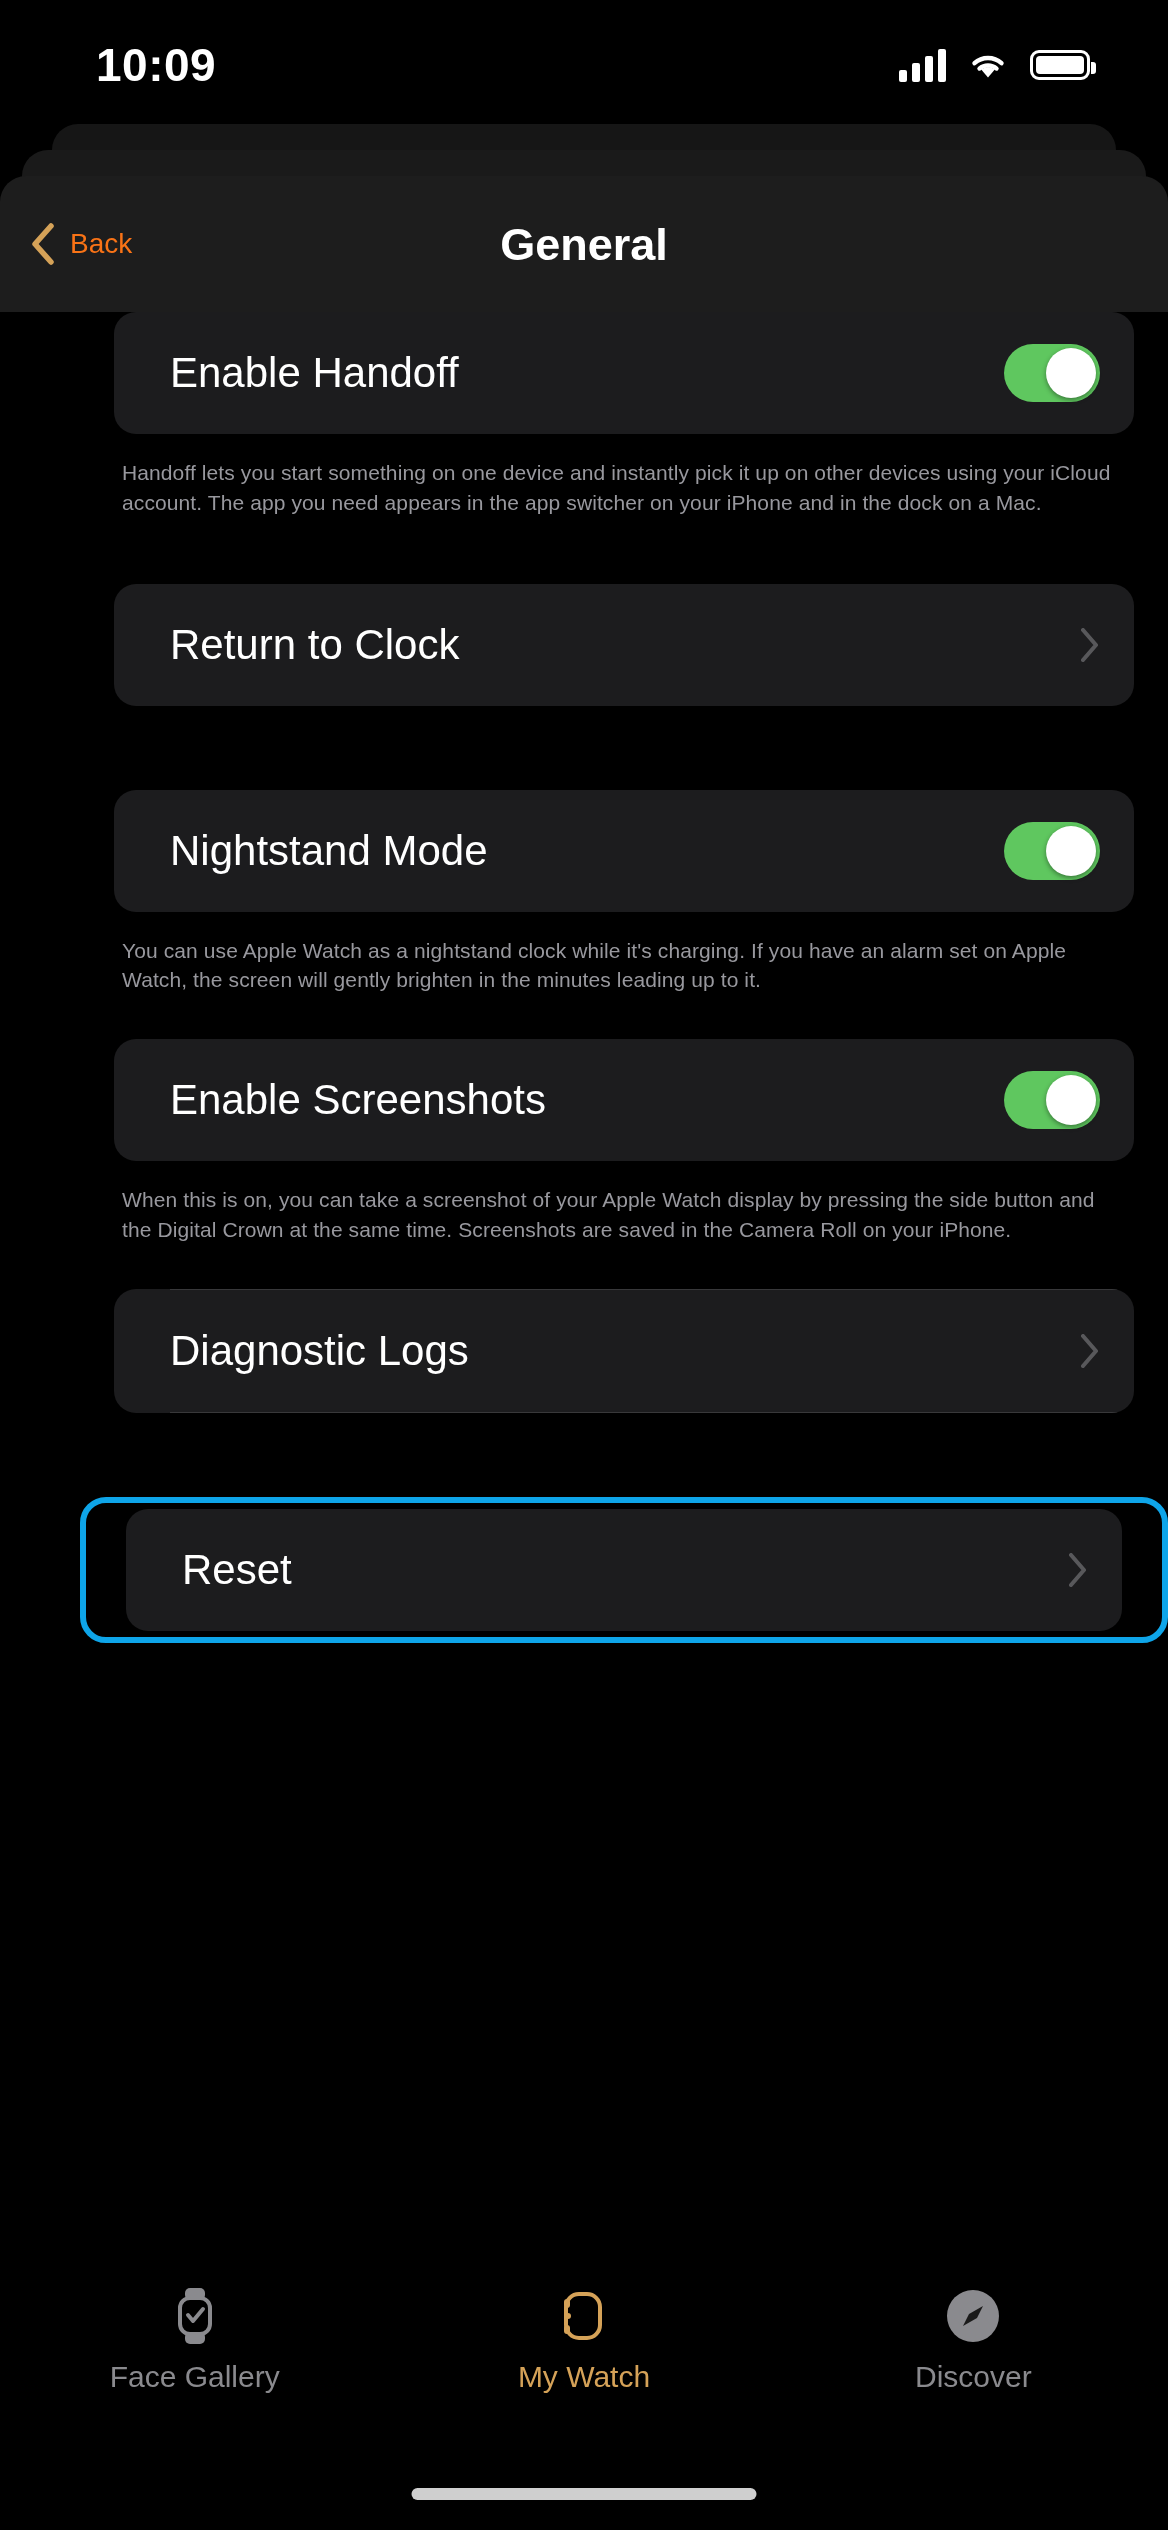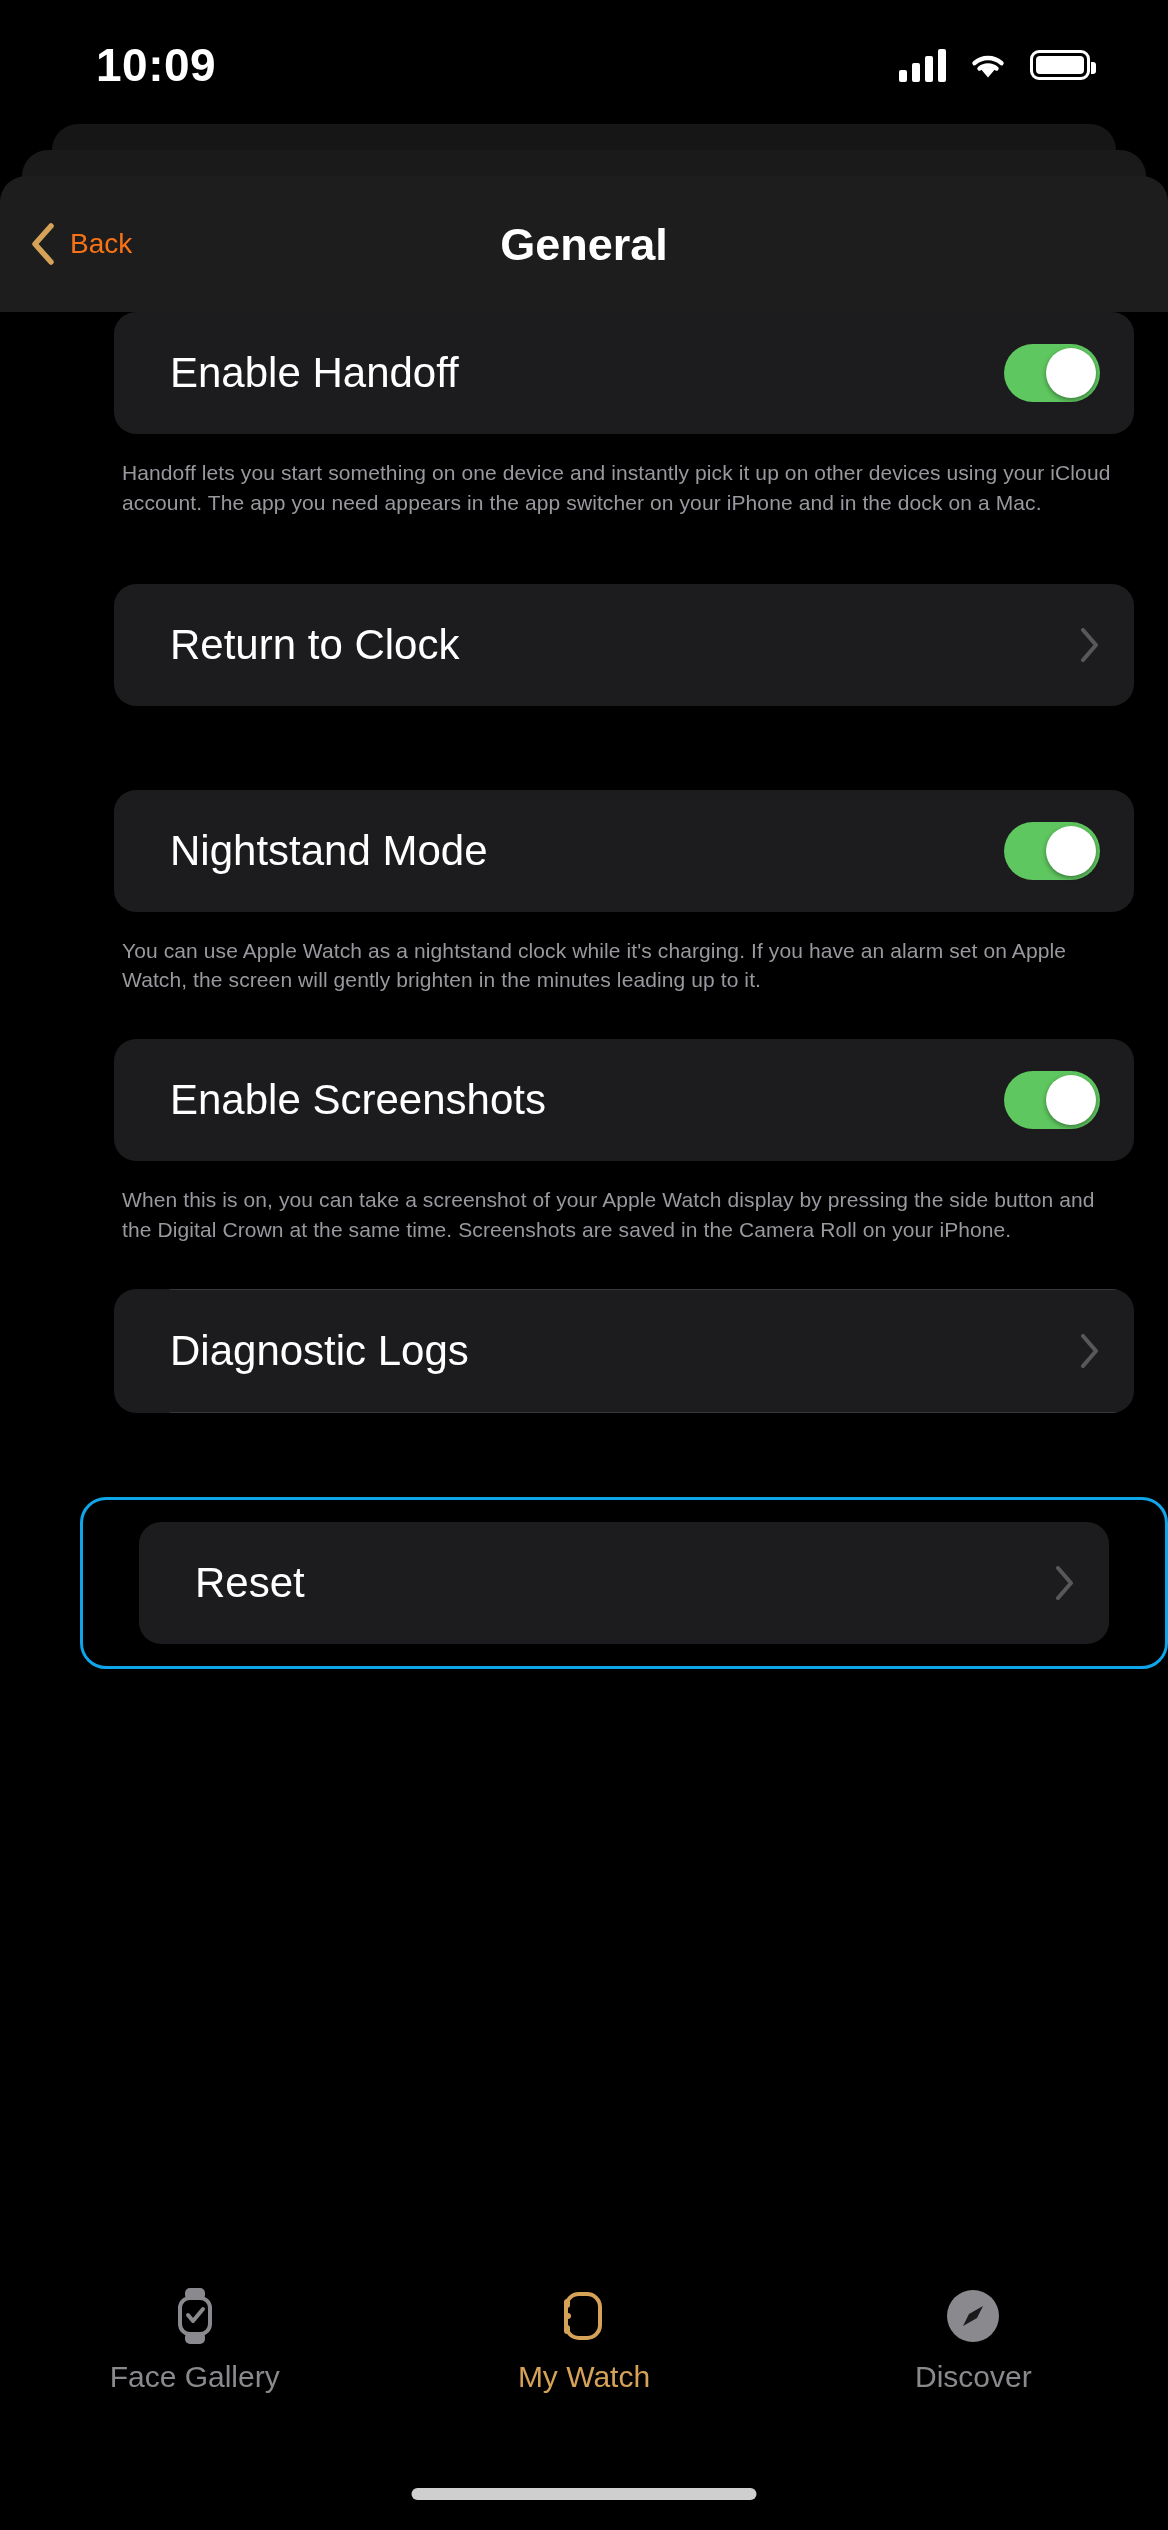--- a/index.html
+++ b/index.html
@@ -101,22 +101,22 @@
     margin:24px 82px 0 82px; color:#98989E;
     font-size:21px; line-height:1.42; letter-spacing:0.1px;
   }
 
   .gap-s{ height:44px; }
   .gap-m{ height:66px; }
   .gap-l{ height:84px; }
 
   
   .highlight-wrap{
-    position:relative; margin:0 40px; padding:22px;
-    border:3px solid #0ea5e9; border-radius:26px;
+    position:relative; margin:0 40px; padding:6px;
+    border:6px solid #0ea5e9; border-radius:26px;
   }
   .highlight-wrap .card{ margin:0 34px; }
 
   
   .tabbar{
     position:absolute; bottom:0; left:0; width:1168px; height:270px;
     background:#000; display:flex; align-items:flex-start; padding-top:24px;
   }
   .tab{
     flex:1; display:flex; flex-direction:column; align-items:center; gap:14px;

